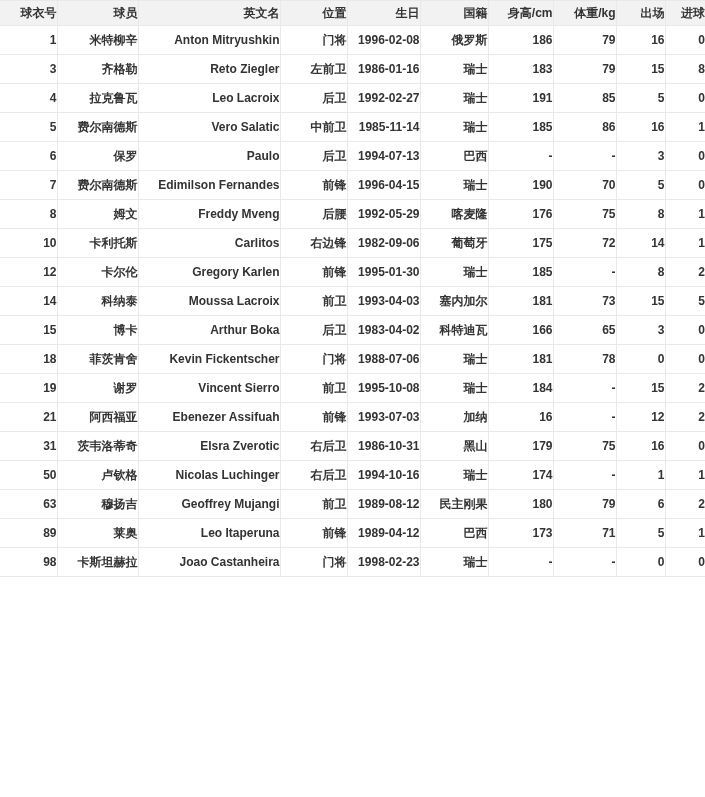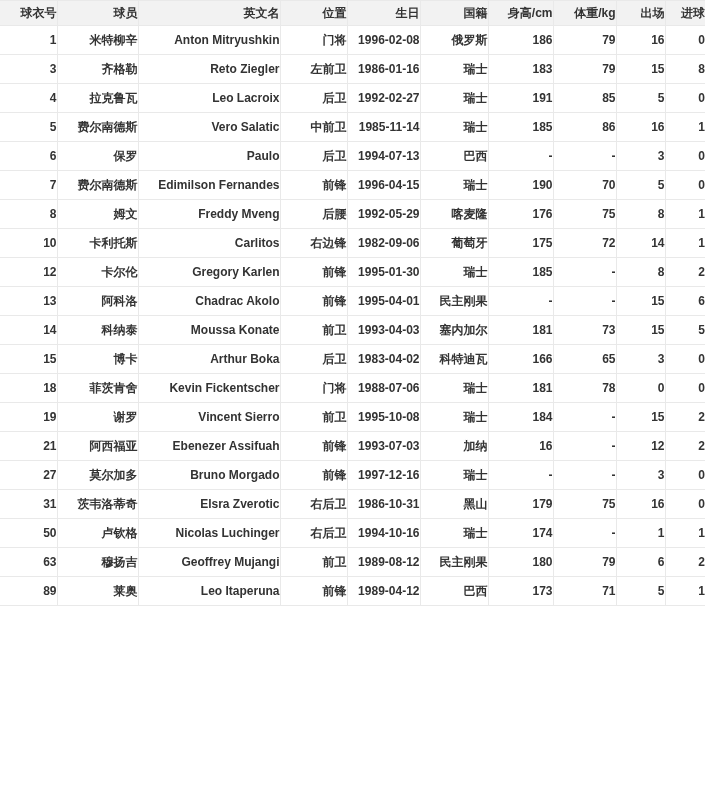--- a/index.html
+++ b/index.html
@@ -190,35 +190,23 @@
           <td>Gregory Karlen</td>
           <td>前锋</td>
           <td>1995-01-30</td>
           <td>瑞士</td>
           <td>185</td>
           <td>-</td>
           <td>8</td>
           <td>2</td>
         </tr>
         <tr>
-          <td>13</td>
-          <td>阿科洛</td>
-          <td>Chadrac Akolo</td>
-          <td>前锋</td>
-          <td>1995-04-01</td>
-          <td>民主刚果</td>
-          <td>-</td>
-          <td>-</td>
-          <td>15</td>
-          <td>6</td>
-        </tr>
-        <tr>
           <td>14</td>
           <td>科纳泰</td>
-          <td>Moussa Konate</td>
+          <td>Moussa Lacroix</td>
           <td>前卫</td>
           <td>1993-04-03</td>
           <td>塞内加尔</td>
           <td>181</td>
           <td>73</td>
           <td>15</td>
           <td>5</td>
         </tr>
         <tr>
           <td>15</td>
@@ -260,32 +248,20 @@
           <td>21</td>
           <td>阿西福亚</td>
           <td>Ebenezer Assifuah</td>
           <td>前锋</td>
           <td>1993-07-03</td>
           <td>加纳</td>
           <td>16</td>
           <td>-</td>
           <td>12</td>
           <td>2</td>
-        </tr>
-        <tr>
-          <td>27</td>
-          <td>莫尔加多</td>
-          <td>Bruno Morgado</td>
-          <td>前锋</td>
-          <td>1997-12-16</td>
-          <td>瑞士</td>
-          <td>-</td>
-          <td>-</td>
-          <td>3</td>
-          <td>0</td>
         </tr>
         <tr>
           <td>31</td>
           <td>茨韦洛蒂奇</td>
           <td>Elsra Zverotic</td>
           <td>右后卫</td>
           <td>1986-10-31</td>
           <td>黑山</td>
           <td>179</td>
           <td>75</td>
@@ -321,15 +297,27 @@
           <td>莱奥</td>
           <td>Leo Itaperuna</td>
           <td>前锋</td>
           <td>1989-04-12</td>
           <td>巴西</td>
           <td>173</td>
           <td>71</td>
           <td>5</td>
           <td>1</td>
         </tr>
+        <tr>
+          <td>98</td>
+          <td>卡斯坦赫拉</td>
+          <td>Joao Castanheira</td>
+          <td>门将</td>
+          <td>1998-02-23</td>
+          <td>瑞士</td>
+          <td>-</td>
+          <td>-</td>
+          <td>0</td>
+          <td>0</td>
+        </tr>
       </tbody>
   </table>
 </div>
 
 </body></html>

